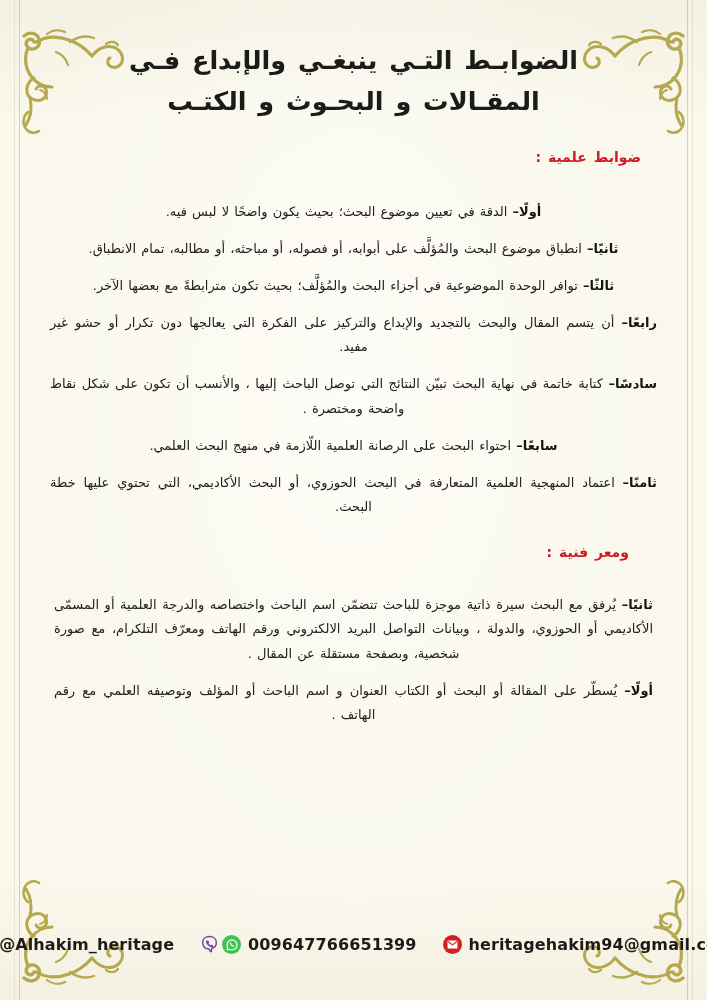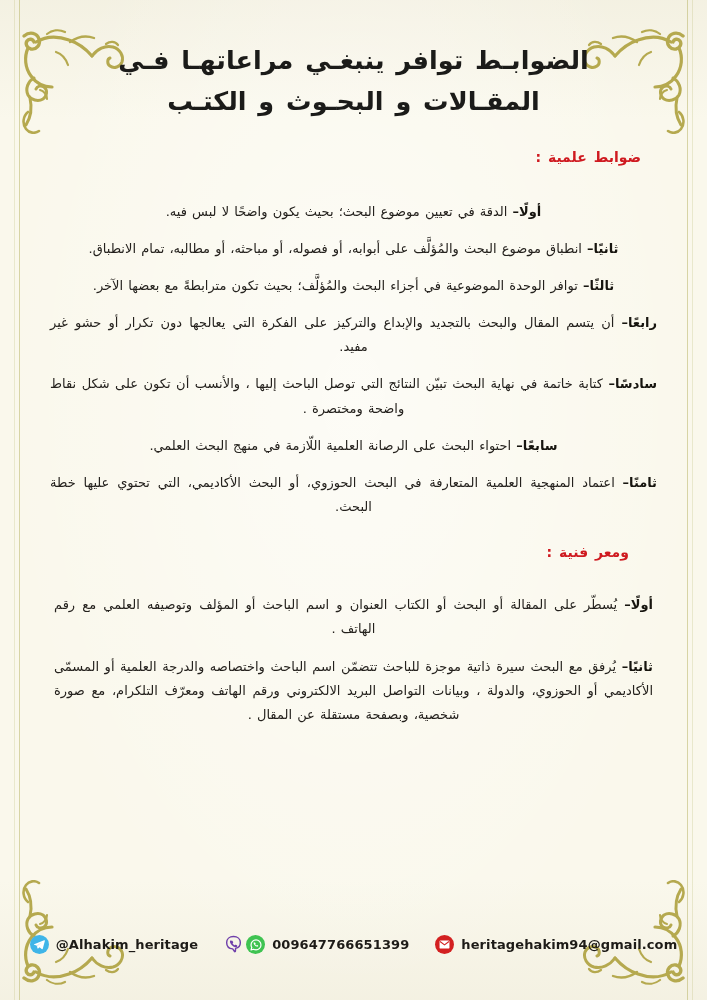--- a/index.html
+++ b/index.html
@@ -131,21 +131,21 @@
   }
 
   .contact {
     display: flex;
     align-items: center;
     gap: 7px;
     direction: ltr;
   }
 
   .contact-label {
-    font-size: 13px;
+    font-size: 16px;
     font-weight: bold;
     color: #1d1b17;
     letter-spacing: .1px;
     white-space: nowrap;
   }
 
   .ic {
     width: 19px;
     height: 19px;
     border-radius: 50%;
@@ -247,21 +247,21 @@
         <path d="M33 12c5-4 12-5 18-2" stroke-width="2.2"></path>
         <path d="M92 22c4-3 9-3 12 1" stroke-width="2.2"></path>
         <path d="M26 68c4 1 7 5 7 9" stroke-width="2.1"></path>
       </g>
     </svg>
   </div>
 
   <div class="content">
 
     <h1 class="doc-title">
-      <span class="line">الضوابـط توافر ينبغـي مراعاتهـا فـي</span>
+      <span class="line">الضوابـط التـي ينبغـي والإبداع فـي</span>
       <span class="line">المقـالات و البحـوث و الكتـب</span>
     </h1>
 
     <div class="section">
       <h2 class="section-heading sec1-heading">ضوابط علمية :</h2>
       <div class="items sec1-body">
         <p class="item">
           <span class="ord">أولًا–</span><span> الدقة في  تعيين موضوع البحث؛ بحيث يكون واضحًا لا لبس فيه.</span>
         </p>
         <p class="item">
@@ -282,24 +282,24 @@
         <p class="item">
           <span class="ord">ثامنًا–</span><span> اعتماد المنهجية العلمية المتعارفة في البحث الحوزوي، أو البحث الأكاديمي، التي تحتوي عليها خطة البحث.</span>
         </p>
       </div>
     </div>
 
     <div class="section">
       <h2 class="section-heading sec2-heading">ومعر فنية :</h2>
       <div class="items sec2-body">
         <p class="item">
+          <span class="ord">ثانيًا–</span><span> يُرفق مع البحث سيرة ذاتية موجزة للباحث تتضمّن اسم الباحث واختصاصه والدرجة العلمية أو المسمّى الأكاديمي أو الحوزوي، والدولة ، وبيانات التواصل البريد الالكتروني ورقم الهاتف ومعرّف التلكرام، مع صورة شخصية، وبصفحة مستقلة عن المقال .</span>
+        </p>
+        <p class="item">
           <span class="ord">أولًا–</span><span> يُسطّر على المقالة أو البحث أو الكتاب العنوان و اسم الباحث أو المؤلف وتوصيفه العلمي مع رقم الهاتف .</span>
-        </p>
-        <p class="item">
-          <span class="ord">ثانيًا–</span><span> يُرفق مع البحث سيرة ذاتية موجزة للباحث تتضمّن اسم الباحث واختصاصه والدرجة العلمية أو المسمّى الأكاديمي أو الحوزوي، والدولة ، وبيانات التواصل البريد الالكتروني ورقم الهاتف ومعرّف التلكرام، مع صورة شخصية، وبصفحة مستقلة عن المقال .</span>
         </p>
       </div>
     </div>
 
   </div>
 
   <div class="footer">
 
     <div class="contact">
       <span class="ic ic-gmail">

